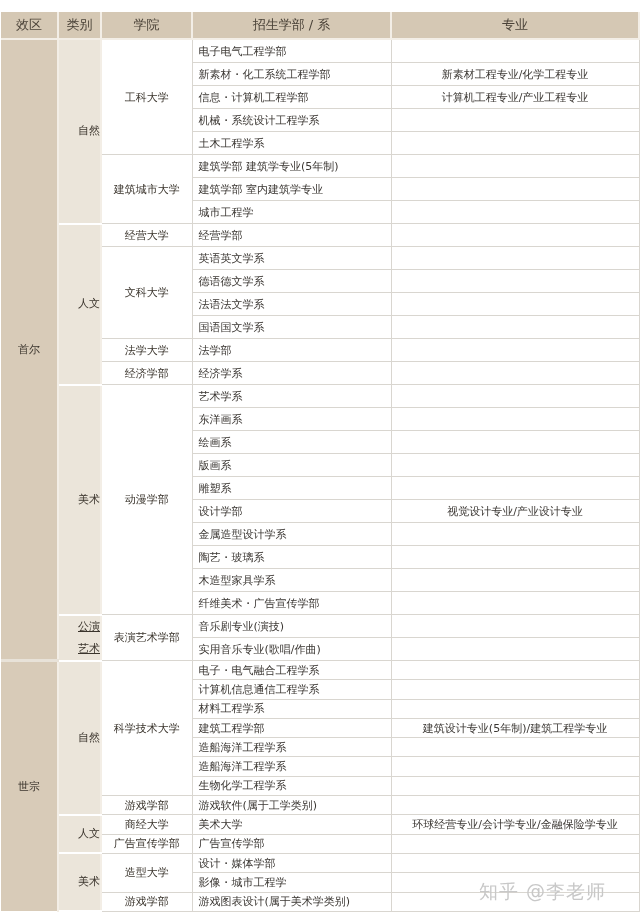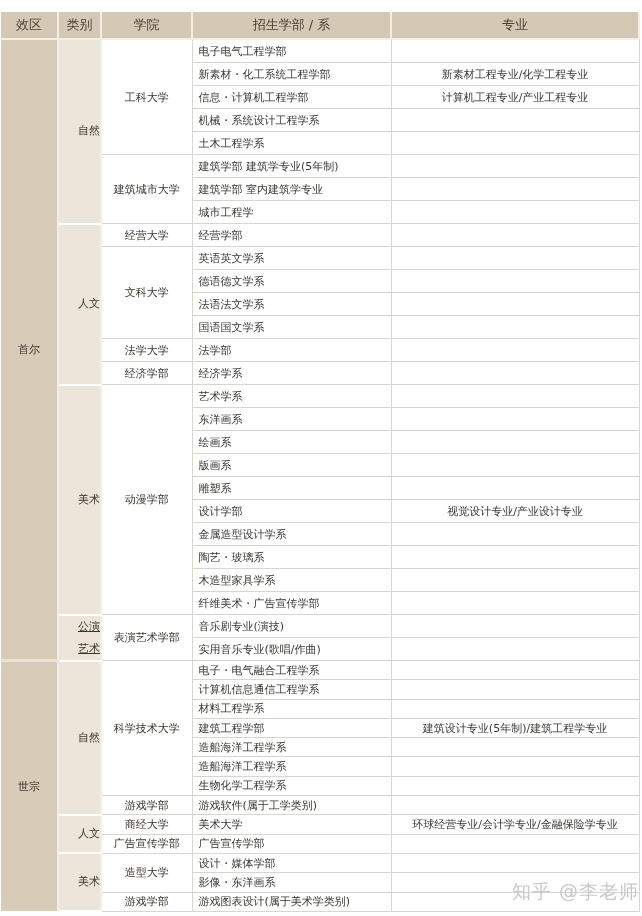--- a/index.html
+++ b/index.html
@@ -11,21 +11,21 @@
   table.main td { font-size:11px; padding:0 0 0 6px; border:1px solid #d9d6d0; white-space:nowrap; overflow:hidden; }
   td.campus { background:#d8cbb8; text-align:center; font-size:12.5px; color:#3a342c; padding:0 !important;
               border-right:2px solid #f3eee6 !important; border-left:none !important; border-top:none !important; border-bottom:3px solid #e8e2d8 !important; }
   td.cat { background:#ebe5da; text-align:right; font-size:12.5px; color:#3a342c; padding:0 !important;
            border-right:2px solid #f3eee6 !important; border-left:none !important; border-bottom:2px solid #ffffff !important; line-height:22px;margin-top:16px; }
   td.college { background:#ffffff; text-align:center; font-size:12.5px; padding:0 !important; color:#3a342c; }
   td.dept { color:#3a3632; }
   td.major { text-align:center; padding:0 !important; color:#3a3632; }
   tr.s td.dept, tr.s td.major { height:22px; }
   tr.j td.dept, tr.j td.major { height:18.3px;margin-left:20px; }
-  .watermark { position:absolute; left:512px; top:879px; font-size:19px; color:#c8c8c8; letter-spacing:1px;
+  .watermark { position:absolute; left:479px; top:879px; font-size:19px; color:#c8c8c8; letter-spacing:1px;
                font-family:"DejaVu Sans", sans-serif; }
 </style>
 </head>
 <body>
 
 <table class="main">
   <colgroup>
     <col style="width:57px">
     <col style="width:43px">
     <col style="width:91px">
@@ -213,21 +213,21 @@
       <td class="dept">广告宣传学部</td>
       <td class="major"></td>
     </tr>
     <tr class="j">
       <td class="cat" rowspan="3">美术</td>
       <td class="college" rowspan="2">造型大学</td>
       <td class="dept">设计・媒体学部</td>
       <td class="major"></td>
     </tr>
     <tr class="j">
-      <td class="dept">影像・东洋画系</td>
+      <td class="dept">影像・城市工程学</td>
       <td class="major"></td>
     </tr>
     <tr class="j">
       <td class="college">游戏学部</td>
       <td class="dept">游戏图表设计(属于美术学类别)</td>
       <td class="major"></td>
     </tr>
   </tbody>
 </table>
 

